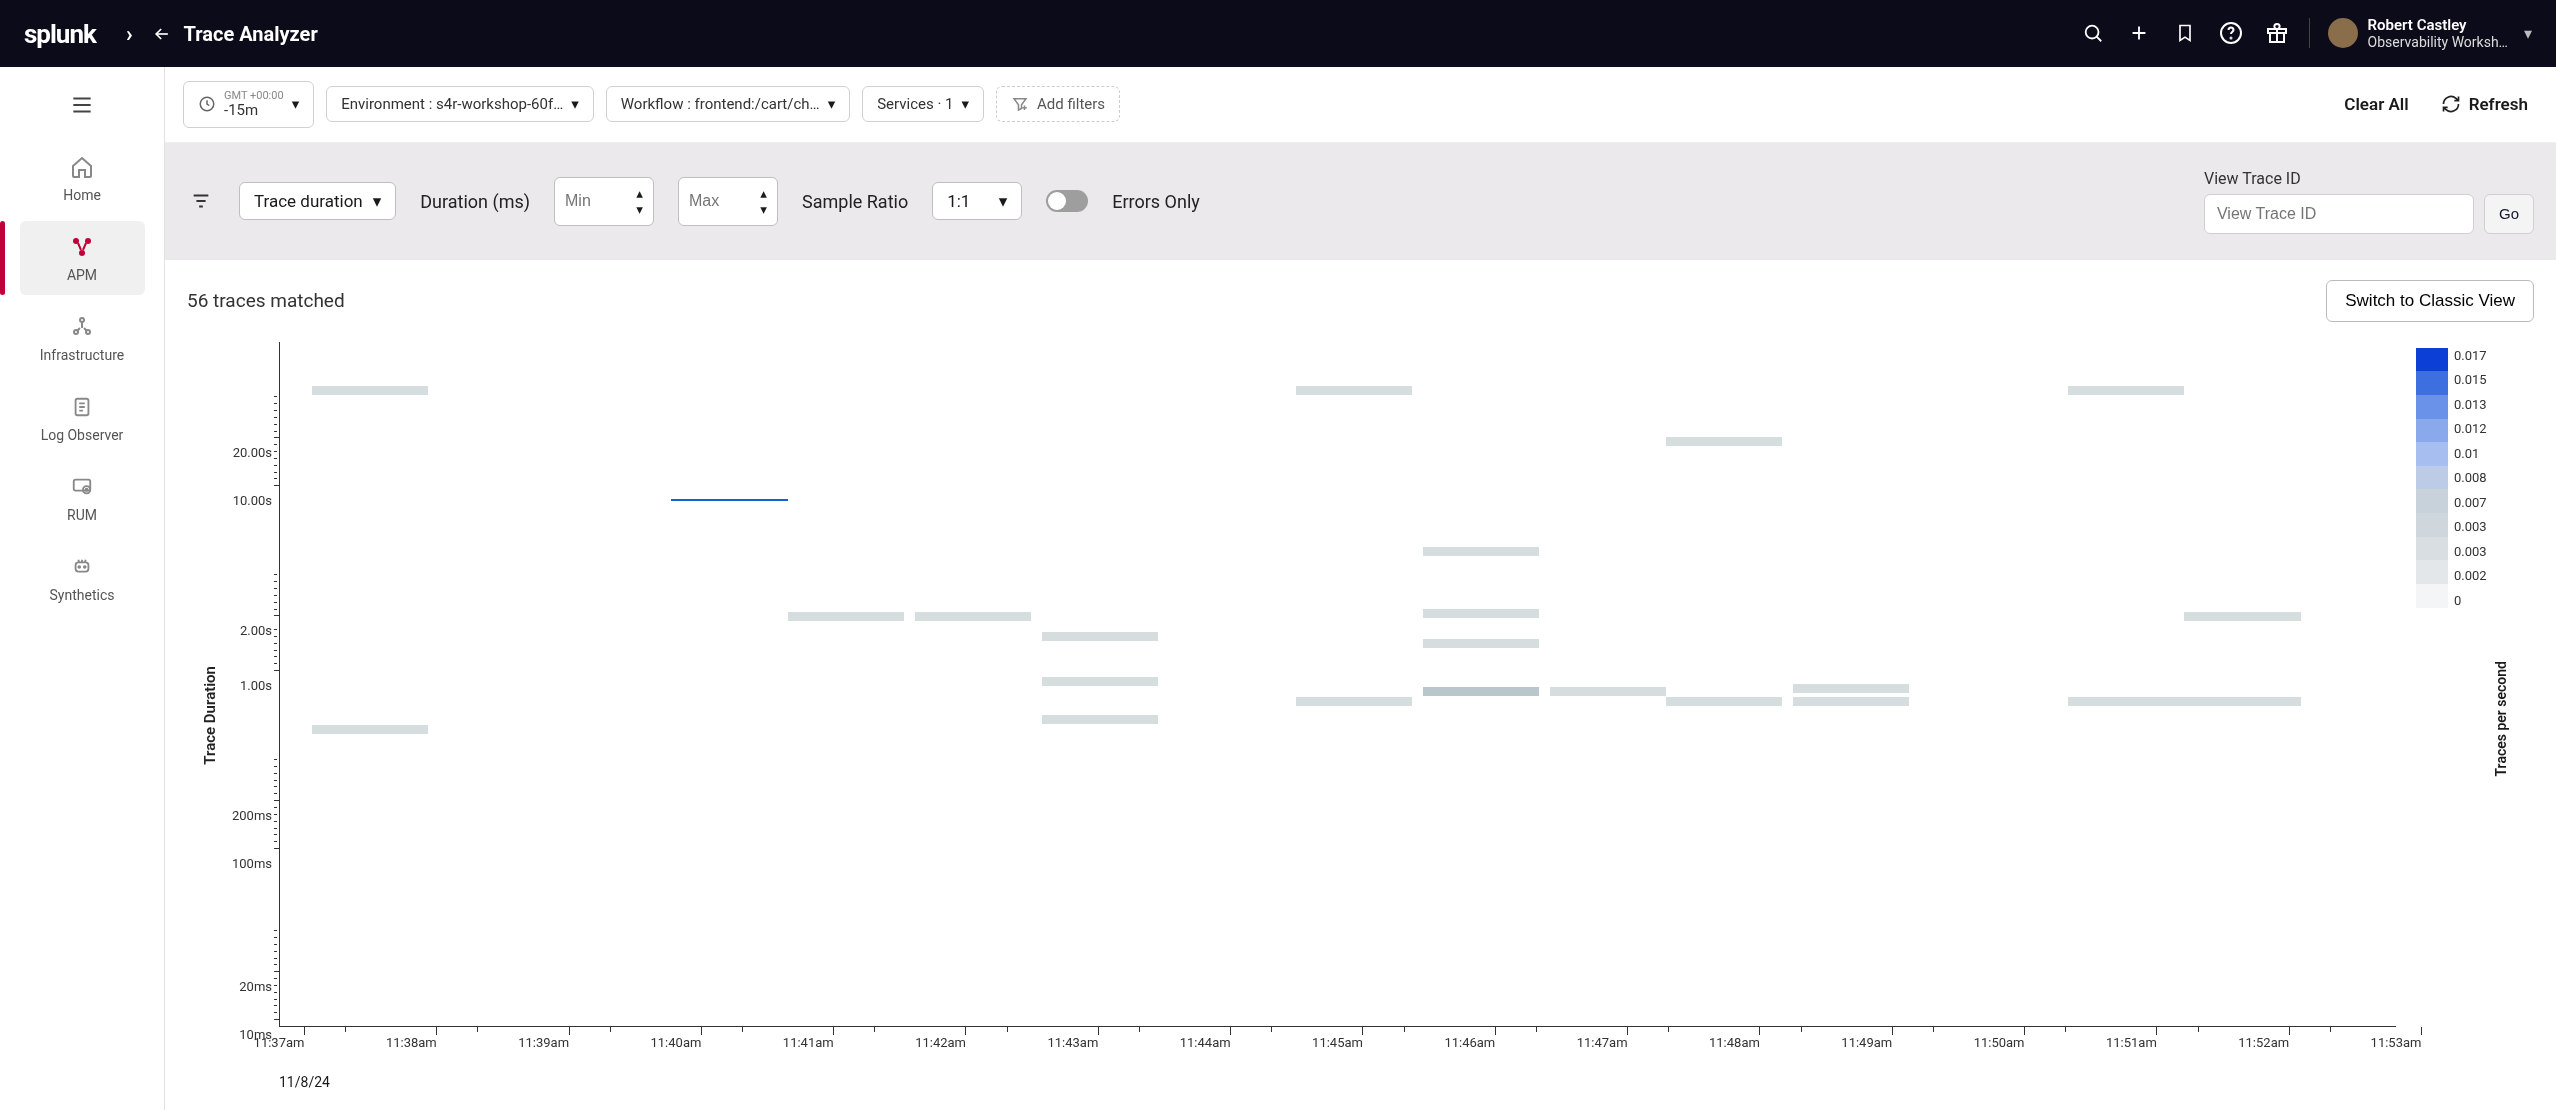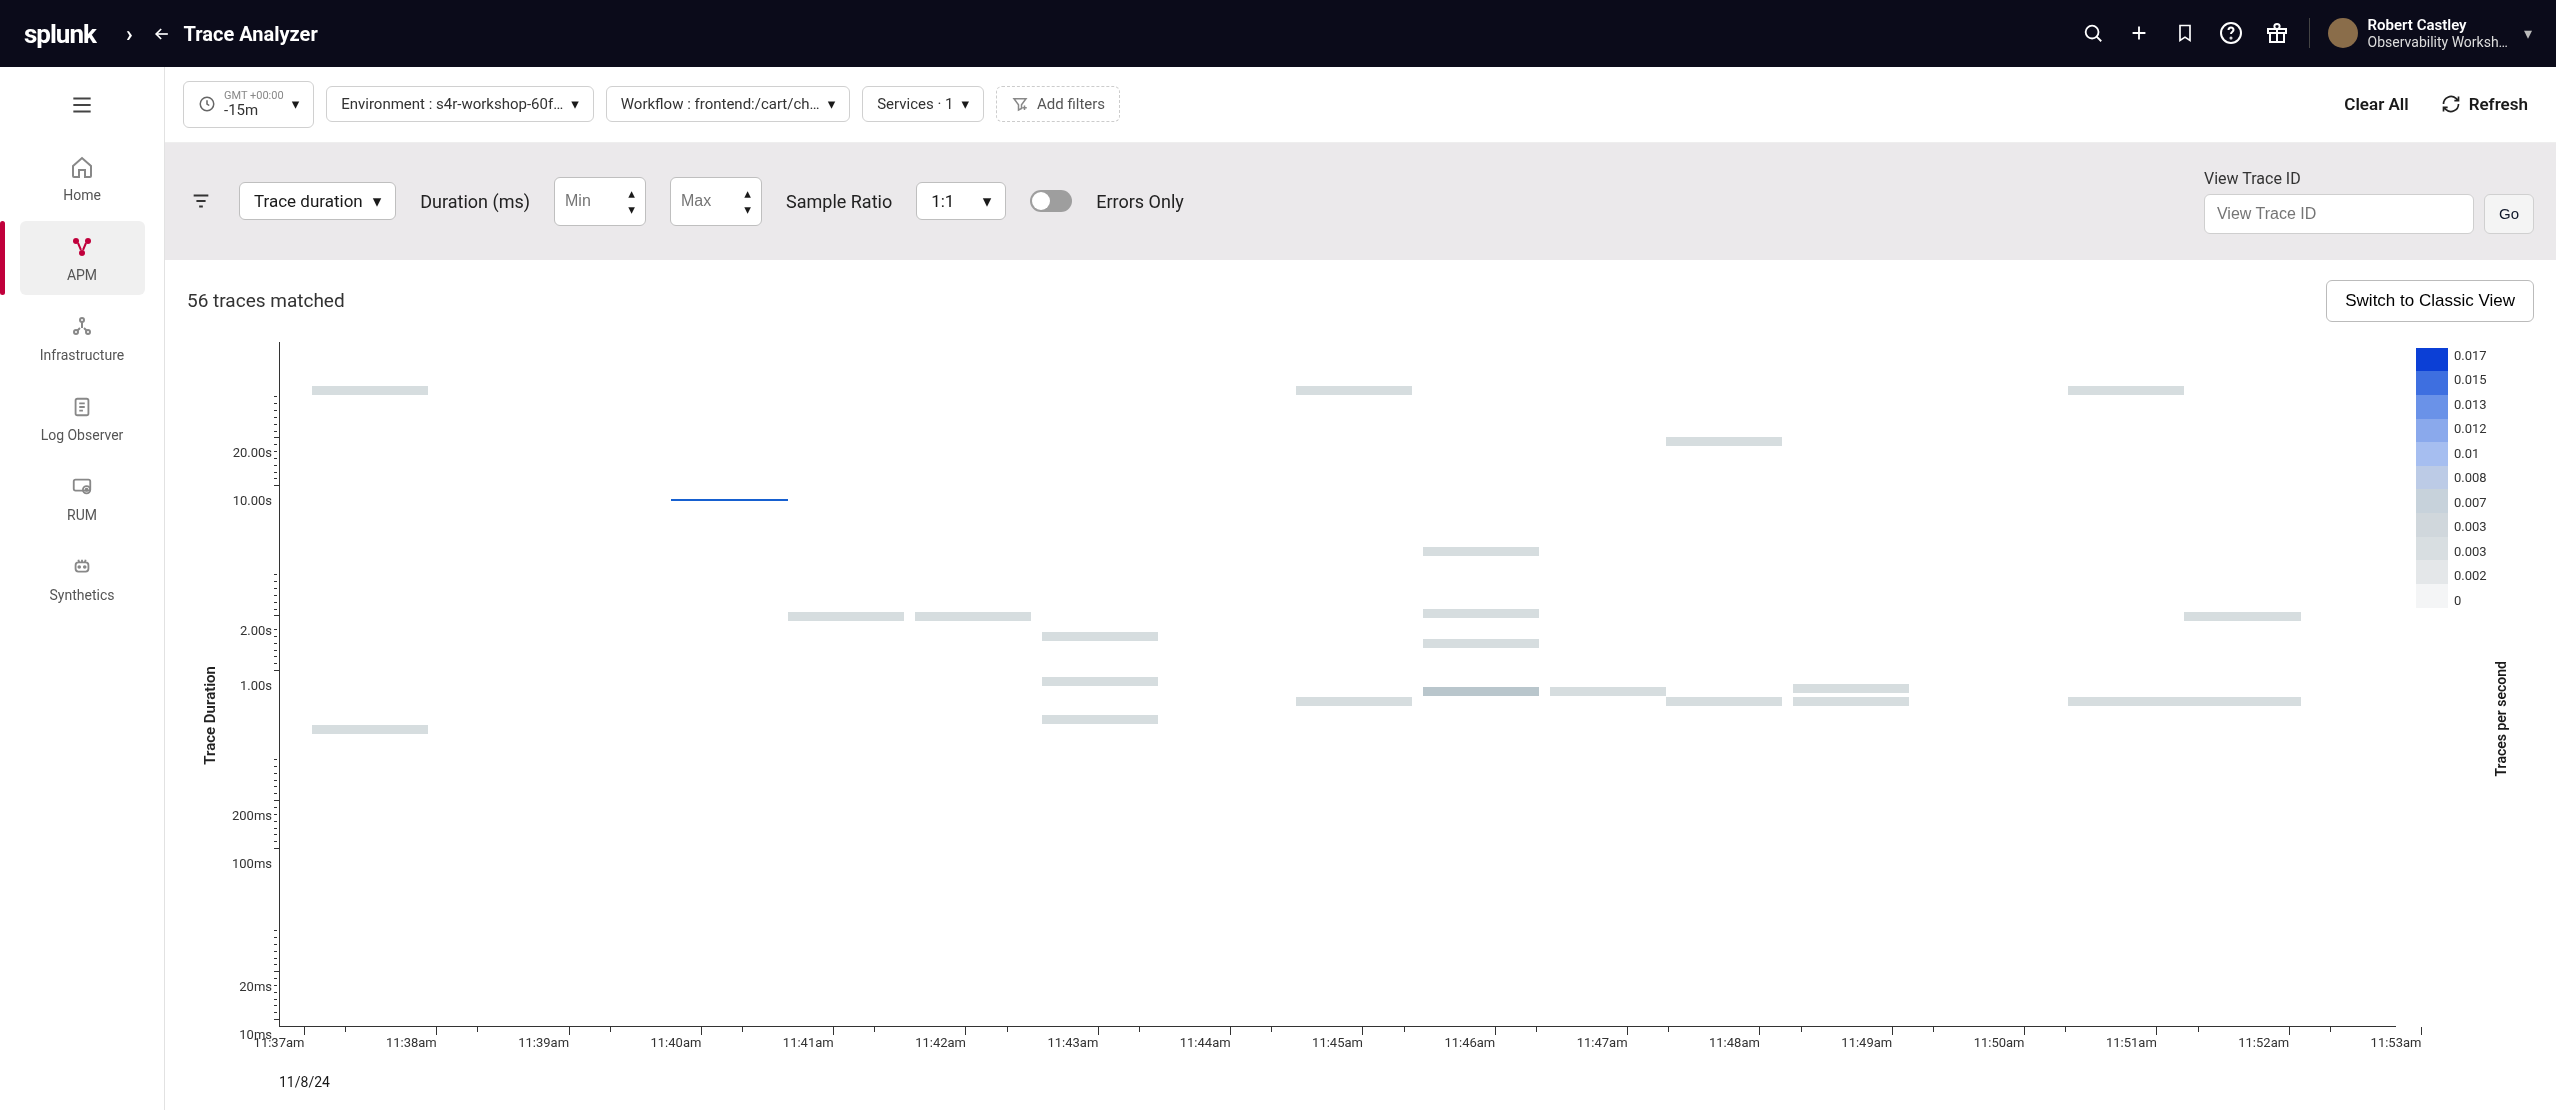--- a/index.html
+++ b/index.html
@@ -40,21 +40,21 @@
   .chip { display:flex; align-items:center; gap:8px; padding:8px 14px; border:1px solid #d0d0d0; border-radius:6px; background:#fff; font-size:15px; cursor:pointer;}
   .chip .lbl { color:#333;}
   .add-filters { color:#555; display:flex; align-items:center; gap:8px; padding:8px 14px; cursor:pointer;}
   .link-btn { color:#1a1a1a; font-weight:600; font-size:17px; cursor:pointer; padding:4px 10px; display:flex; align-items:center; gap:8px;}
   .spacer { flex:1;}
 
   
   .controls-band { background:#ebe9eb; padding:26px 22px; display:flex; align-items:center; gap:24px; flex-wrap:wrap;}
   .band-icon { width:28px; height:28px; display:flex; align-items:center; justify-content:center;}
   .dropdown { border:1px solid #bfbfbf; background:#fff; border-radius:6px; padding:8px 14px; display:flex; align-items:center; gap:10px; font-size:17px; cursor:pointer;}
-  .num-input { border:1px solid #bfbfbf; background:#fff; border-radius:6px; width:92px; padding:8px 10px; font-size:16px; display:flex; align-items:center; justify-content:space-between;}
+  .num-input { border:1px solid #bfbfbf; background:#fff; border-radius:6px; width:100px; padding:8px 10px; font-size:16px; display:flex; align-items:center; justify-content:space-between;}
   .num-input input { border:0; width:50px; font-size:16px; outline:none;}
   .spin { display:flex; flex-direction:column; gap:1px;}
   .label-txt { font-size:18px; color:#222;}
   .toggle { width:42px; height:22px; background:#9e9e9e; border-radius:11px; position:relative; cursor:pointer;}
   .toggle::after{content:""; position:absolute; left:2px; top:2px; width:18px; height:18px; background:#fff; border-radius:50%;}
   .trace-id-wrap { display:flex; flex-direction:column; gap:6px;}
   .trace-id-label { font-size:16px; color:#333;}
   .trace-id-row { display:flex; gap:10px;}
   .trace-id-input { border:1px solid #cfcfcf; border-radius:6px; padding:10px 12px; width:270px; font-size:16px;}
   .go-btn { border:1px solid #d0d0d0; border-radius:6px; background:#f4f4f4; color:#0f172a; padding:10px 14px; font-size:15px;}

